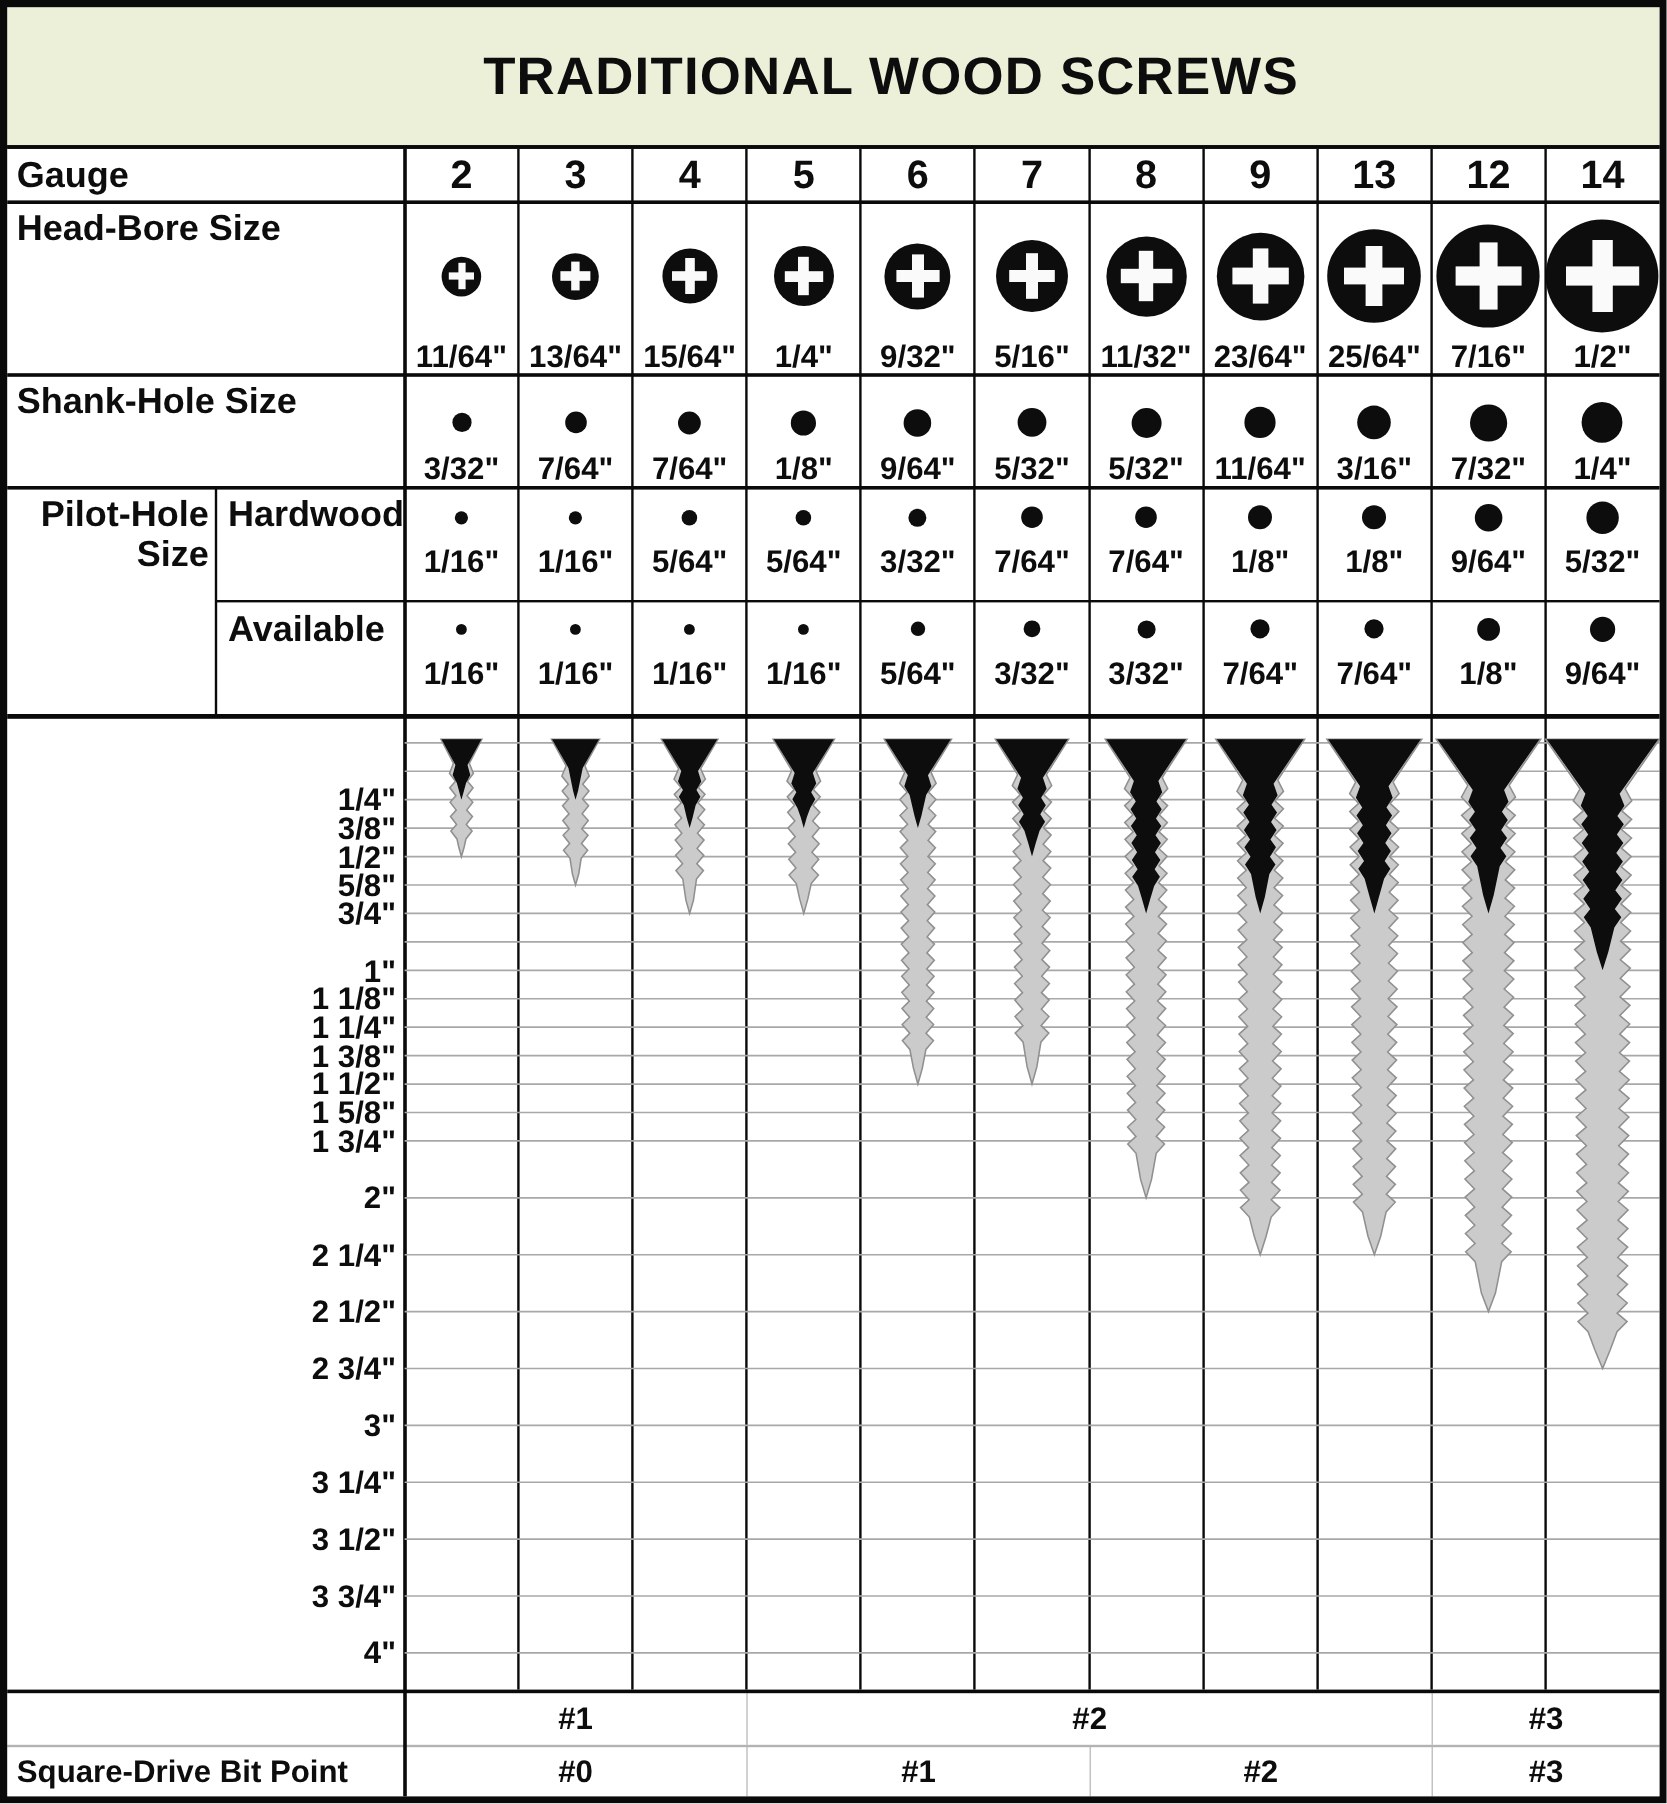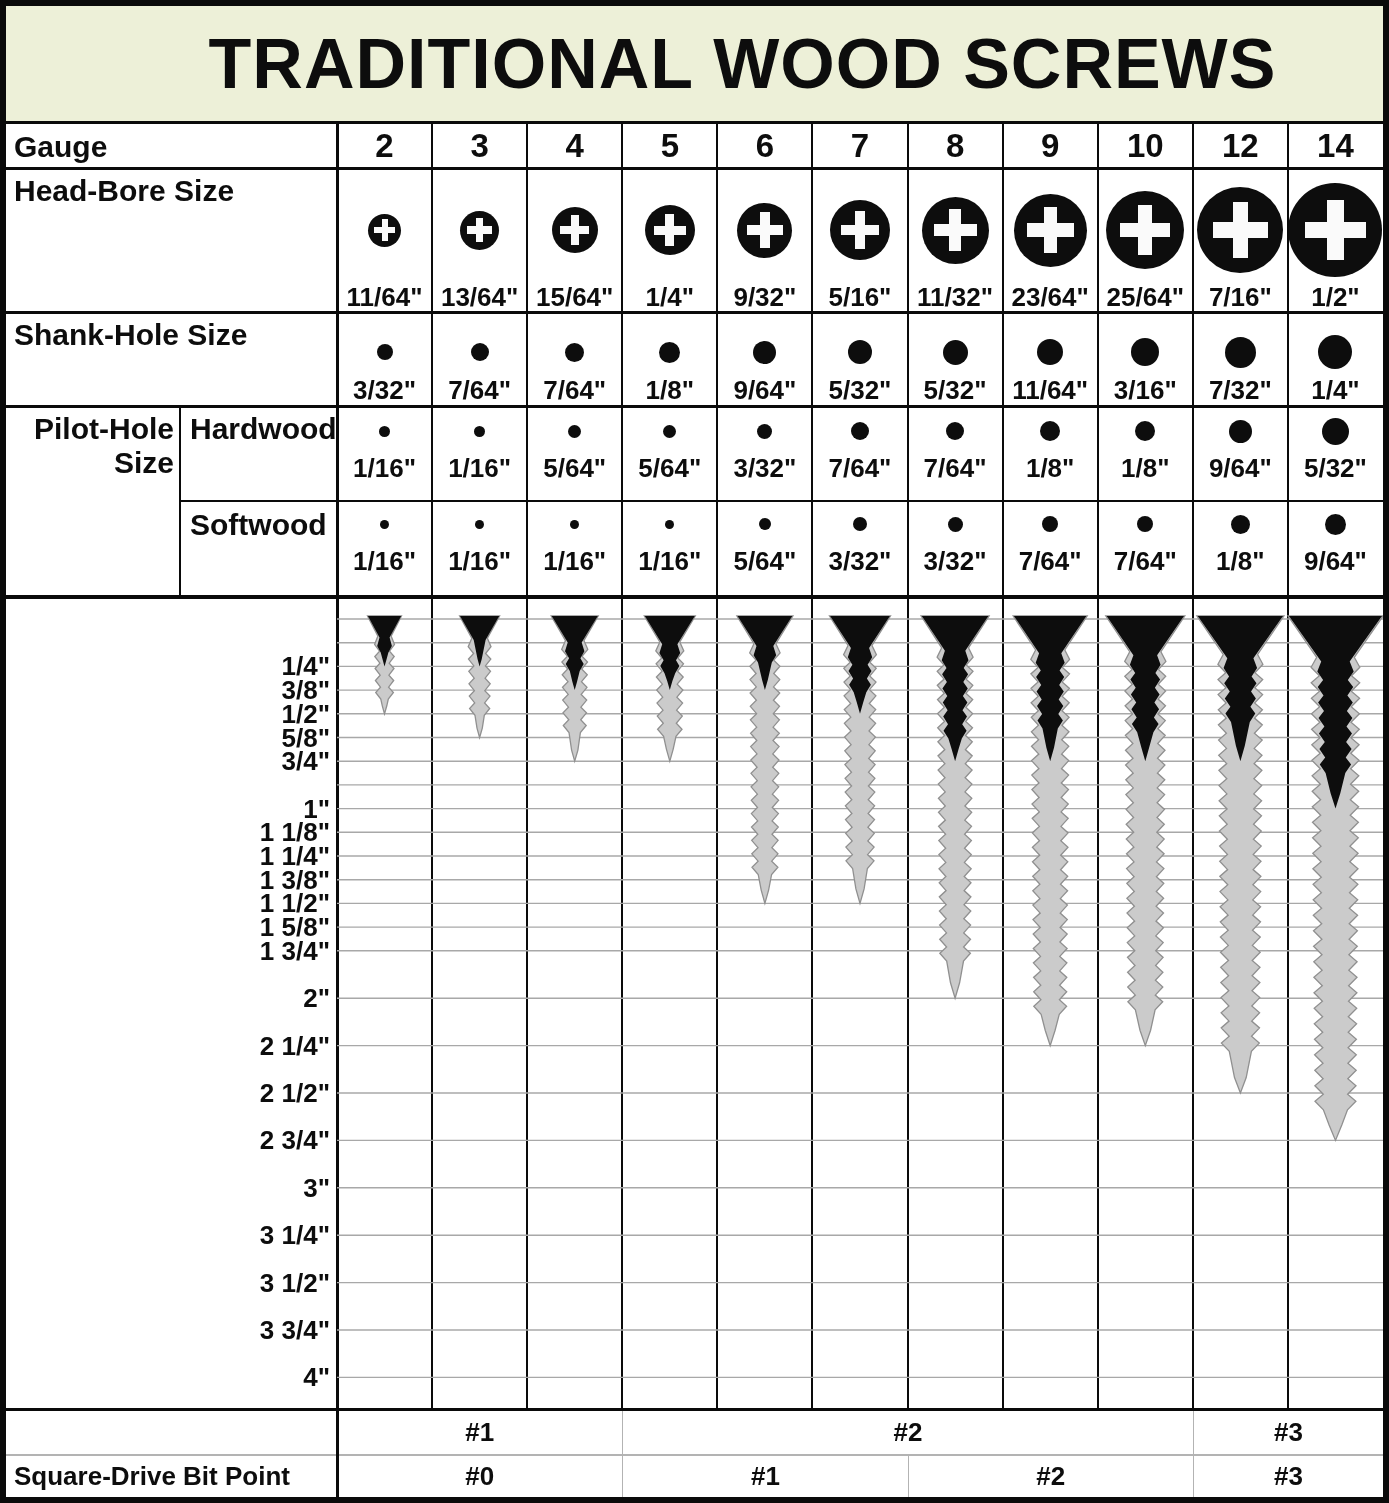--- a/index.html
+++ b/index.html
@@ -3,21 +3,21 @@
 <meta charset="utf-8">
 <style>
   html,body{margin:0;padding:0;background:#ffffff;}
   #app{
     position:relative;width:1389px;height:1503px;background:#ffffff;overflow:hidden;
     font-family:"Liberation Sans", sans-serif;color:#0d0d0d;
   }
   .abs{position:absolute;}
   #frame{position:absolute;left:0;top:0;width:1389px;height:1503px;border:6px solid #0a0a0a;box-sizing:border-box;pointer-events:none;}
   #title-band{position:absolute;left:6px;top:6px;width:1377px;height:115px;background:#edf0d8;border-bottom:3px solid #0a0a0a;display:flex;align-items:center;justify-content:center;box-sizing:content-box;}
-  #title-band .title{font-size:70px;font-weight:bold;letter-spacing:1px;padding-left:96px;white-space:nowrap;}
+  #title-band .title{font-size:44px;font-weight:bold;letter-spacing:1px;padding-left:96px;white-space:nowrap;}
   .rowlabel{position:absolute;font-weight:bold;font-size:30px;line-height:34px;white-space:pre-line;}
   .botlabel{position:absolute;left:6px;width:325px;font-weight:bold;font-size:26px;display:flex;align-items:center;padding-left:8px;box-sizing:border-box;}
   .gnum{position:absolute;text-align:center;font-weight:bold;font-size:33px;}
   .fraclab{position:absolute;text-align:center;font-weight:bold;font-size:26px;height:30px;line-height:30px;}
   .ticklab{position:absolute;left:0;width:330px;text-align:right;font-weight:bold;font-size:26px;height:30px;line-height:30px;}
   .spancell{position:absolute;text-align:center;font-weight:bold;font-size:26px;box-sizing:border-box;}
   .hb{position:absolute;background:#0d0d0d;border-radius:50%;}
   .hb .ph{position:absolute;background:#fafafa;left:18%;right:18%;top:41%;bottom:41%;}
   .hb .pv{position:absolute;background:#fafafa;top:18%;bottom:18%;left:41%;right:41%;}
   .dot{position:absolute;background:#0d0d0d;border-radius:50%;}
@@ -30,33 +30,33 @@
   <div id="title-band">
     <div class="title">TRADITIONAL WOOD SCREWS</div>
   </div>
 
   <div class="rowlabel" style="left:14px;top:130px;">Gauge</div>
   <div class="rowlabel" style="left:14px;top:174px;">Head-Bore Size</div>
   <div class="rowlabel" style="left:14px;top:318px;">Shank-Hole Size</div>
   <div class="rowlabel" style="left:14px;top:412px;width:160px;text-align:right;">Pilot-Hole
 Size</div>
   <div class="rowlabel" style="left:190px;top:412px;">Hardwood</div>
-  <div class="rowlabel" style="left:190px;top:508px;">Softwood</div>
+  <div class="rowlabel" style="left:190px;top:508px;">Available</div>
   <div class="botlabel" style="top:1455px;height:42px;">Square-Drive Bit Point</div>
 
   <div id="gen" class="abs" style="left:0;top:0;width:1389px;height:1503px;">
       <div class="gnum" style="left: 337px; width: 95.0909px; top: 124px; height: 43px; line-height: 43px;">2</div>
       <div class="gnum" style="left: 432.091px; width: 95.0909px; top: 124px; height: 43px; line-height: 43px;">3</div>
       <div class="gnum" style="left: 527.182px; width: 95.0909px; top: 124px; height: 43px; line-height: 43px;">4</div>
       <div class="gnum" style="left: 622.273px; width: 95.0909px; top: 124px; height: 43px; line-height: 43px;">5</div>
       <div class="gnum" style="left: 717.364px; width: 95.0909px; top: 124px; height: 43px; line-height: 43px;">6</div>
       <div class="gnum" style="left: 812.455px; width: 95.0909px; top: 124px; height: 43px; line-height: 43px;">7</div>
       <div class="gnum" style="left: 907.545px; width: 95.0909px; top: 124px; height: 43px; line-height: 43px;">8</div>
       <div class="gnum" style="left: 1002.64px; width: 95.0909px; top: 124px; height: 43px; line-height: 43px;">9</div>
-      <div class="gnum" style="left: 1097.73px; width: 95.0909px; top: 124px; height: 43px; line-height: 43px;">10</div>
+      <div class="gnum" style="left: 1097.73px; width: 95.0909px; top: 124px; height: 43px; line-height: 43px;">13</div>
       <div class="gnum" style="left: 1192.82px; width: 95.0909px; top: 124px; height: 43px; line-height: 43px;">12</div>
       <div class="gnum" style="left: 1287.91px; width: 95.0909px; top: 124px; height: 43px; line-height: 43px;">14</div>
       <div class="hb" style="left: 368.045px; top: 213.5px; width: 33px; height: 33px;">
         <div class="ph"></div>
         <div class="pv"></div>
       </div>
       <div class="fraclab" style="left: 337px; width: 95.0909px; top: 282px;">11/64"</div>
       <div class="hb" style="left: 460.136px; top: 210.5px; width: 39px; height: 39px;">
         <div class="ph"></div>
         <div class="pv"></div>

